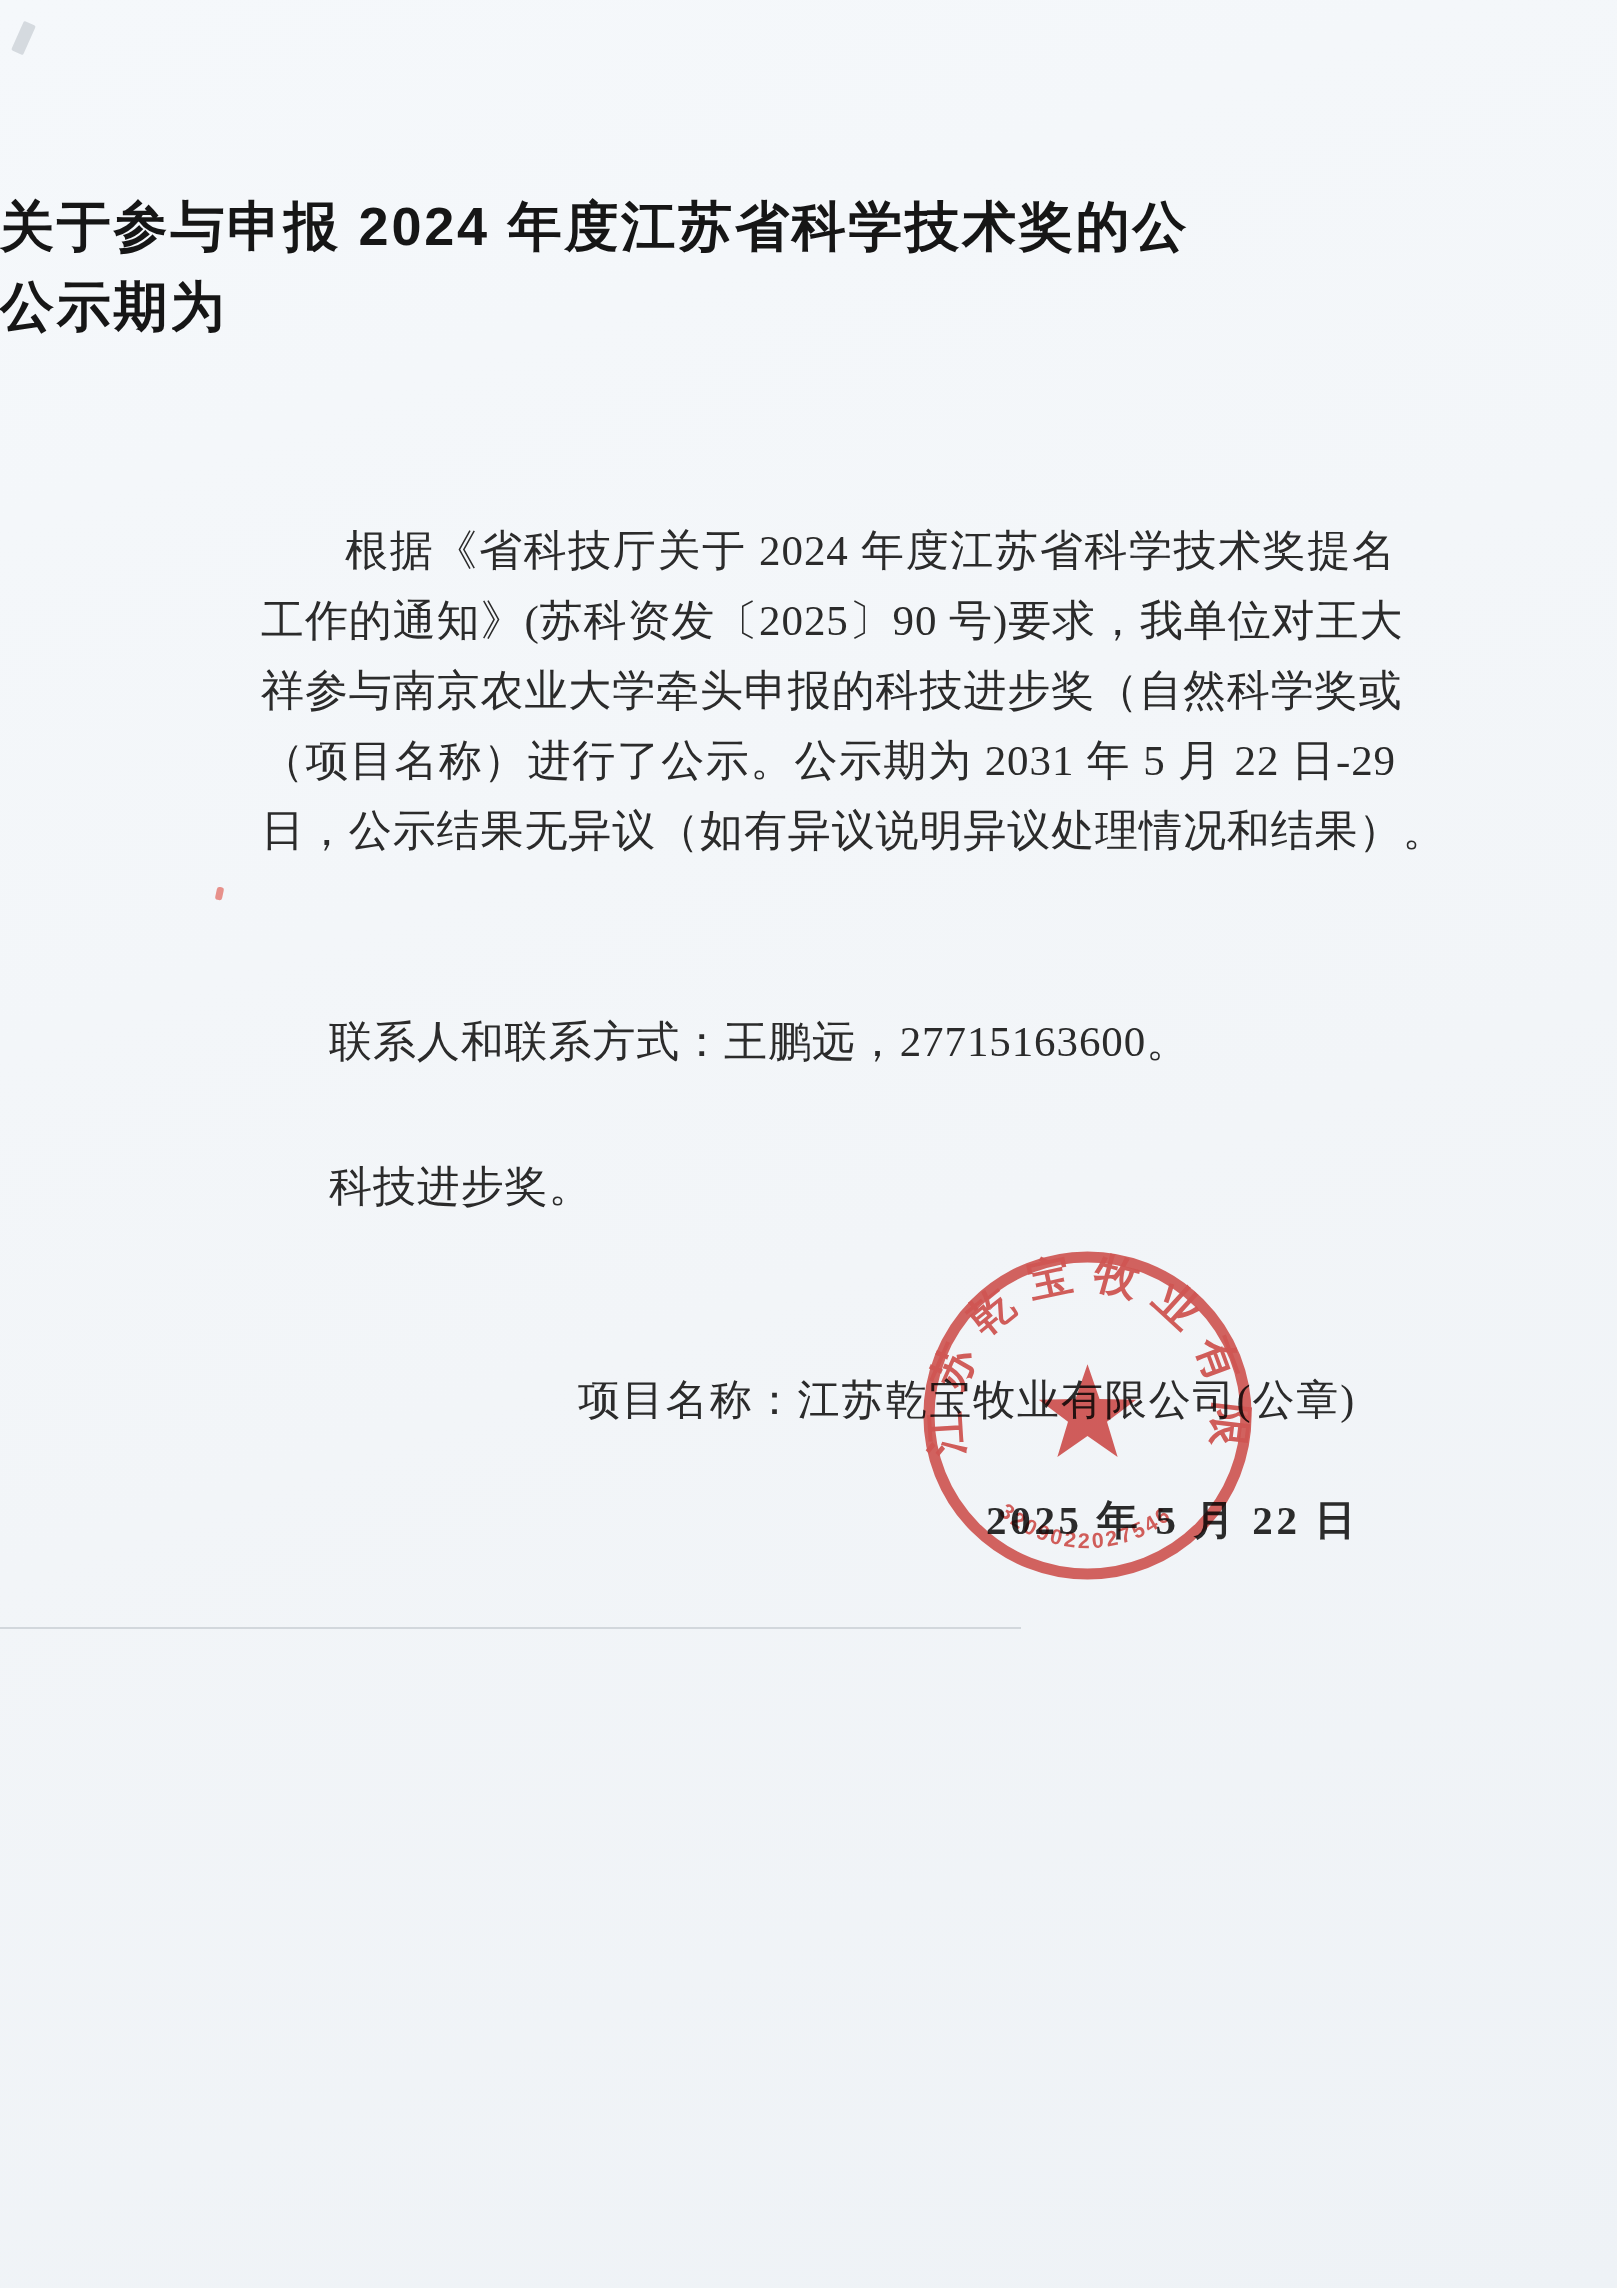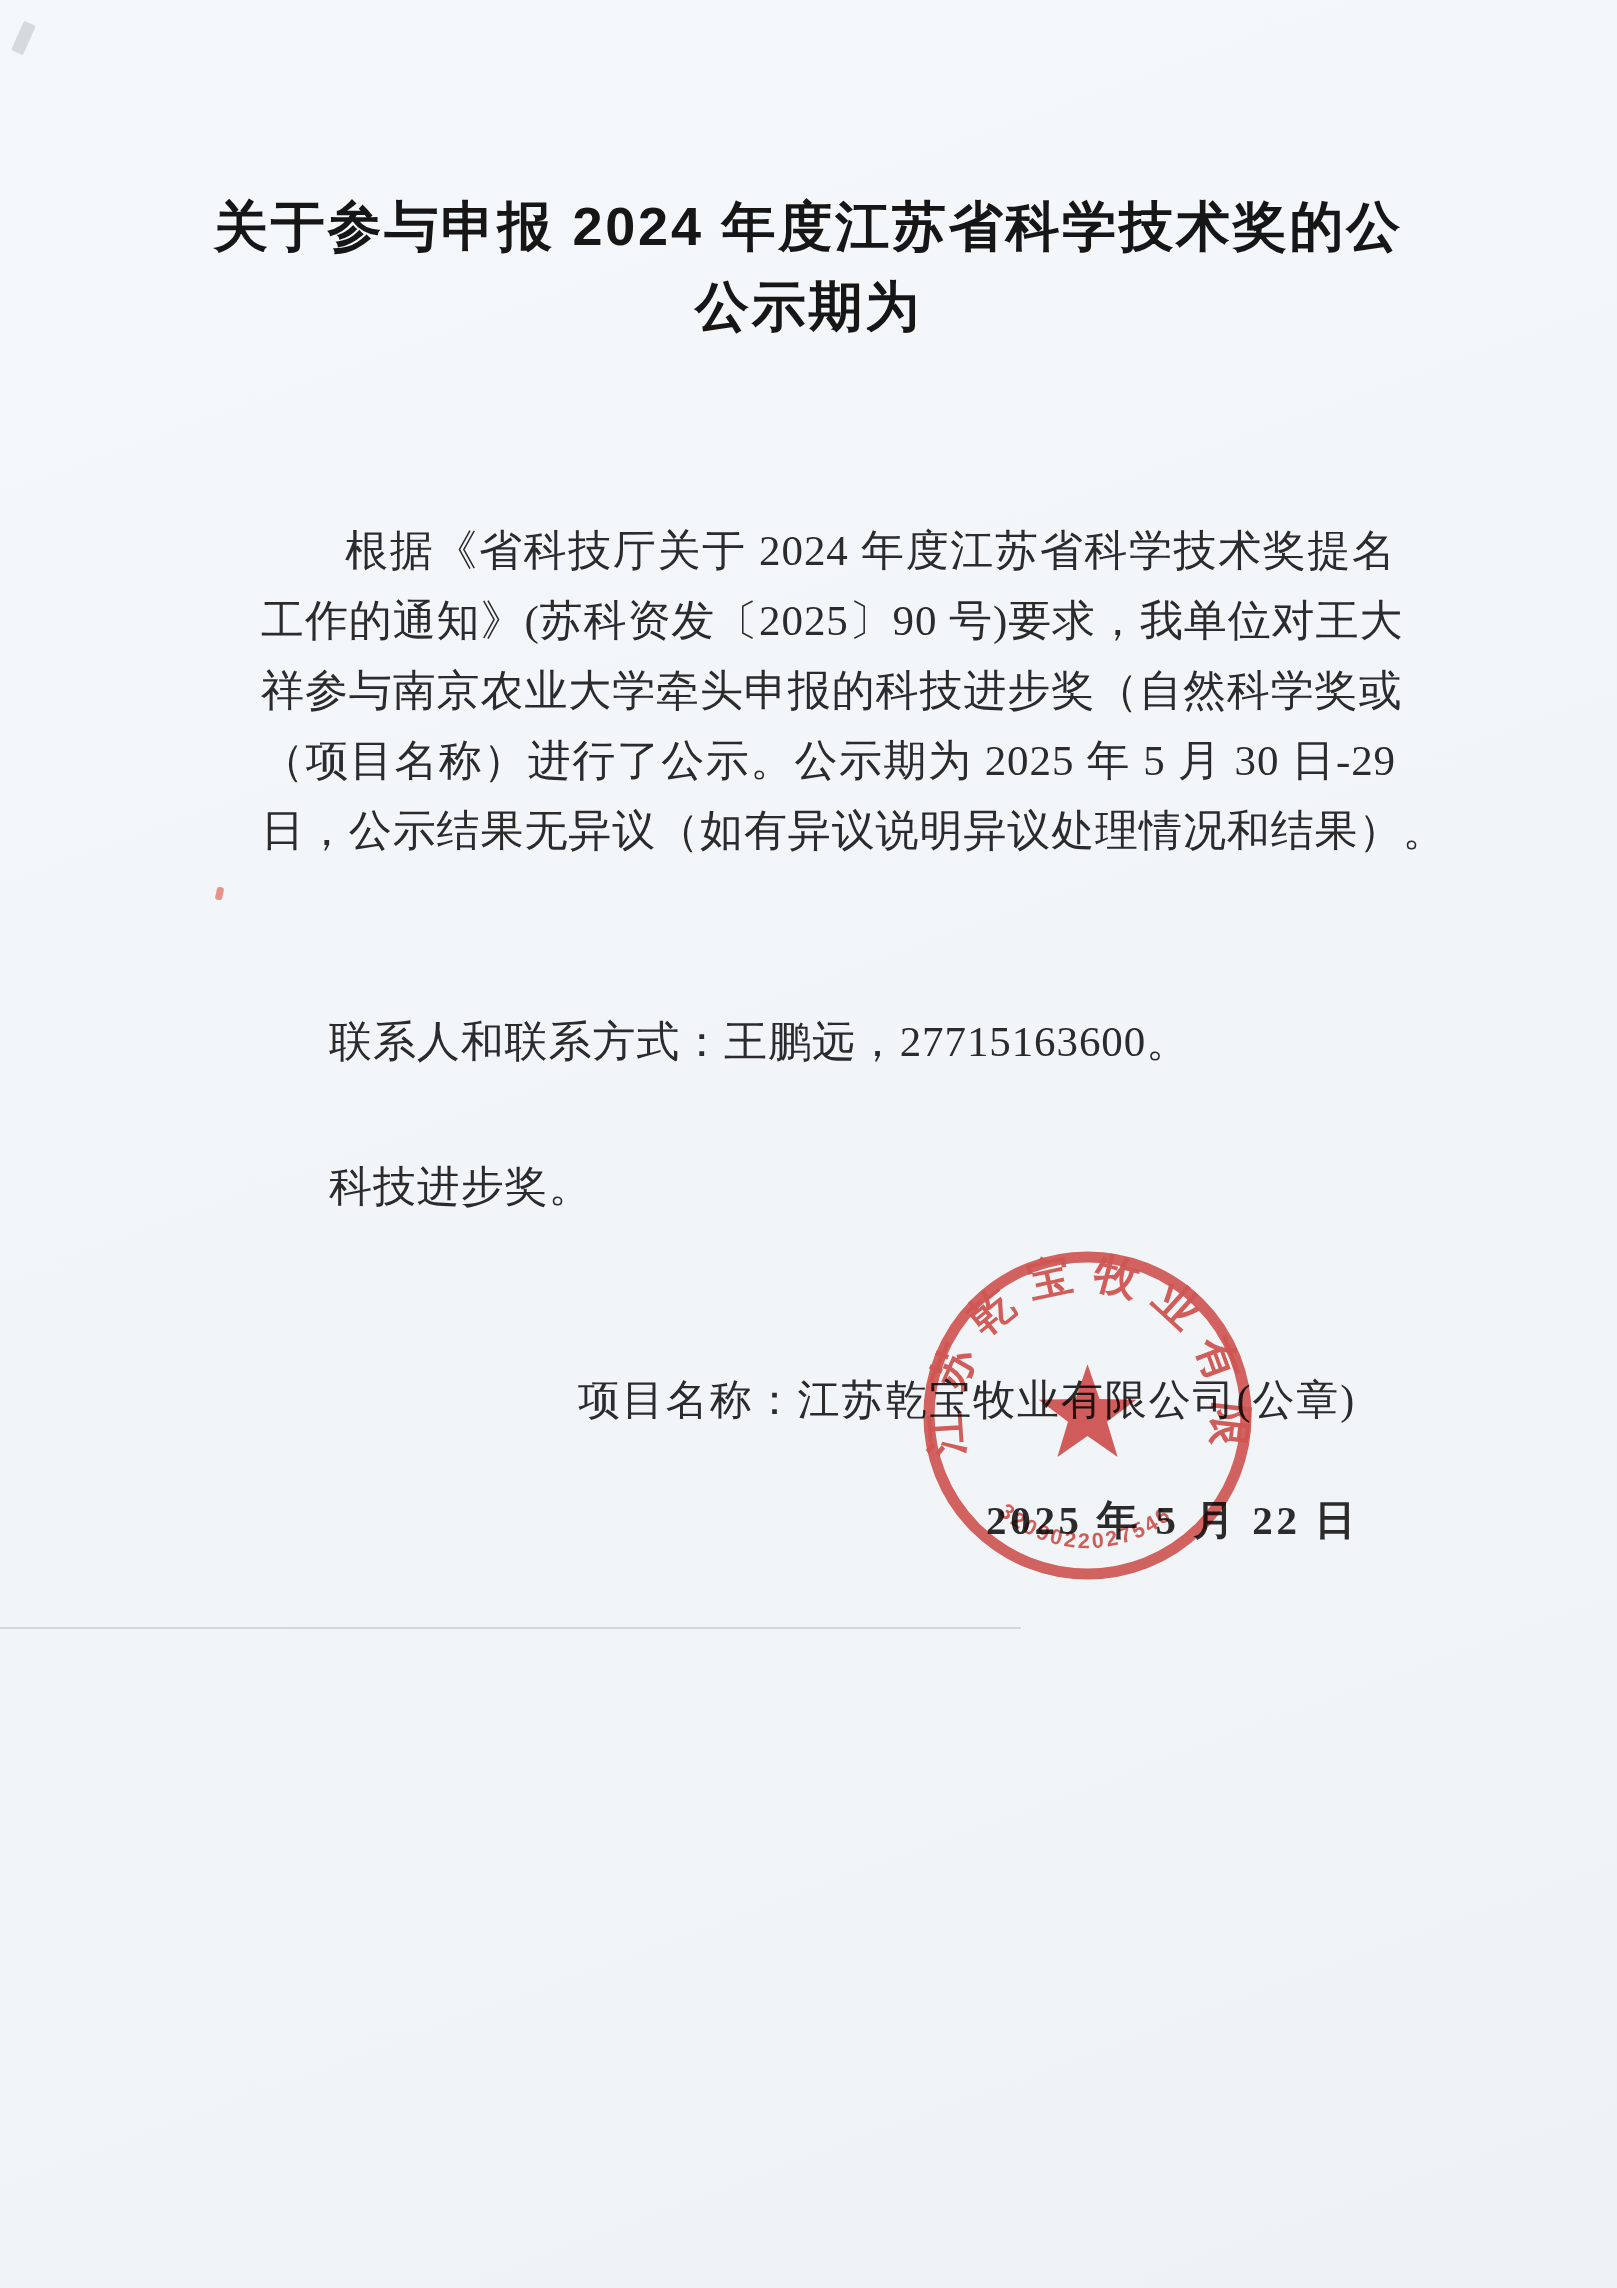--- a/index.html
+++ b/index.html
@@ -7,21 +7,21 @@
     position:relative;
     width:1617px;height:2289px;
     margin:0 auto;
     background:linear-gradient(160deg,#f5f8fb 0%,#f2f5f8 55%,#eef2f6 100%);
     overflow:hidden;
     font-family:"Liberation Serif","DejaVu Serif",serif;
     color:#262626;
   }
   .doc-title{
     position:absolute;top:186px;left:0;width:1617px;
-    text-align:center;
+    text-align:left;
     font-family:"Liberation Sans","DejaVu Sans",sans-serif;
     font-weight:700;
     font-size:54px;line-height:80px;
     letter-spacing:2.8px;
     color:#161616;
   }
   .body-block{
     position:absolute;left:245px;width:1135px;
     font-size:43px;line-height:70px;
     letter-spacing:0.9px;
@@ -82,21 +82,21 @@
 
   <div class="doc-title">
     <div>关于参与申报 2024 年度江苏省科学技术奖的公</div>
     <div>公示期为</div>
   </div>
 
   <div class="body-block para">
     <div class="line">根据《省科技厅关于 2024 年度江苏省科学技术奖提名</div>
     <div class="line">工作的通知》(苏科资发〔2025〕90 号)要求，我单位对王大</div>
     <div class="line">祥参与南京农业大学牵头申报的科技进步奖（自然科学奖或</div>
-    <div class="line">（项目名称）进行了公示。公示期为 2025 年 5 月 30 日-29</div>
+    <div class="line">（项目名称）进行了公示。公示期为 2031 年 5 月 22 日-29</div>
     <div class="line">日，公示结果无异议（如有异议说明异议处理情况和结果）。</div>
   </div>
 
   <div class="body-block contact single-line">联系人和联系方式：王鹏远，27715163600。</div>
 
   <div class="body-block closing single-line">科技进步奖。</div>
 
   <div class="red-speck"></div>
 
   <div class="signature">项目名称：江苏乾宝牧业有限公司(公章)</div>

